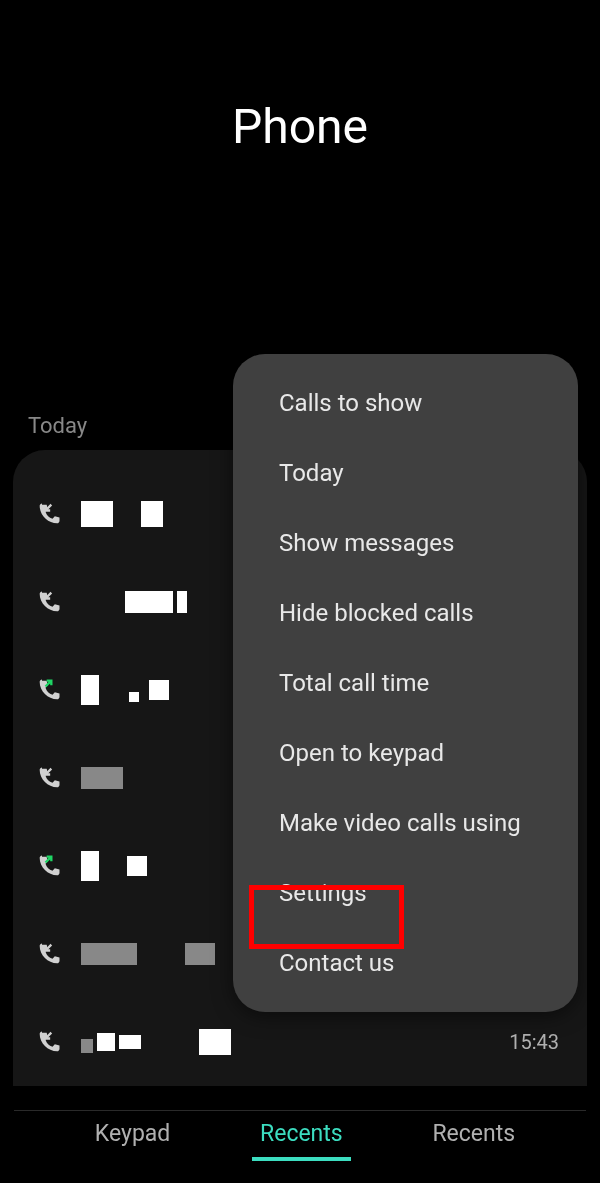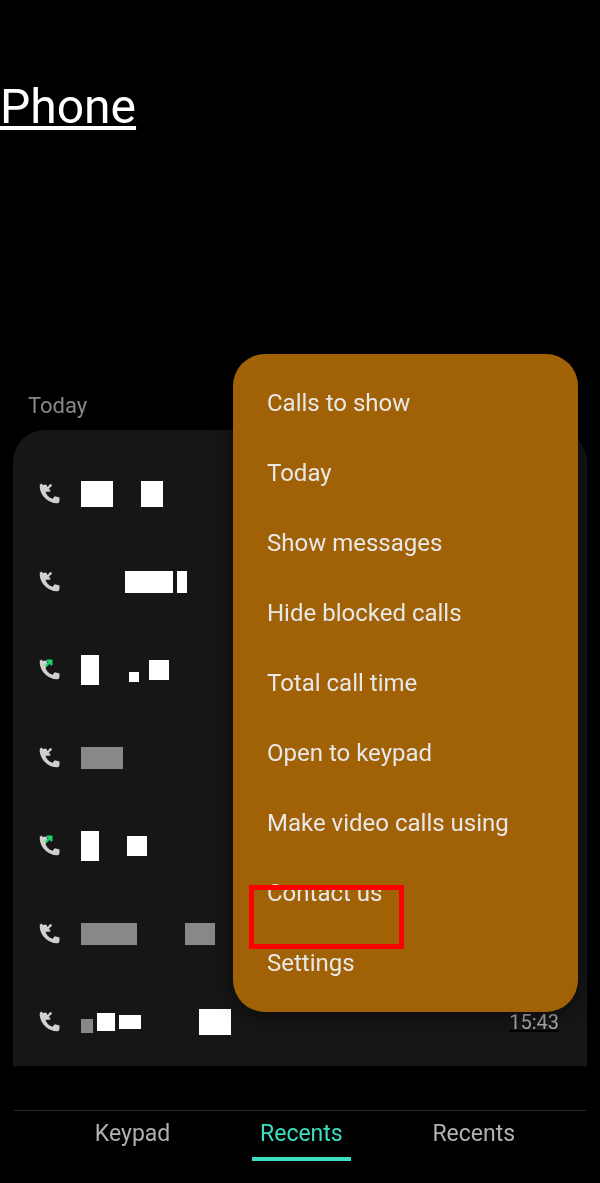--- a/index.html
+++ b/index.html
@@ -12,23 +12,22 @@
       height: 1183px;
       background: #000000;
       font-family: -apple-system, BlinkMacSystemFont, "Segoe UI", Roboto, sans-serif;
       position: relative;
       overflow: hidden;
     }
     .title {
       color: #ffffff;
       font-size: 48px;
       font-weight: 400;
-      text-align: left;
-      padding-top: 78px;
-      text-decoration: underline;
+      text-align: center;
+      padding-top: 98px;
     }
     .section-label {
       color: #888888;
       font-size: 22px;
       padding-left: 28px;
       margin-top: 258px;
     }
     .call-list {
       background: #161616;
       border-radius: 32px 32px 0 0;
@@ -49,44 +48,43 @@
     .call-icon svg {
       width: 100%;
       height: 100%;
     }
     .call-content {
       flex: 1;
       margin-left: 18px;
       display: flex;
       align-items: center;
       gap: 4px;
-      text-decoration: underline;
     }
     .redacted-block {
       background: #ffffff;
       display: inline-block;
     }
     .redacted-gray {
       background: #888888;
       display: inline-block;
     }
     .call-time {
       color: #b0b0b0;
       font-size: 20px;
       margin-left: auto;
       padding-right: 6px;
     }
     .context-menu {
       position: absolute;
       top: 354px;
       left: 233px;
       right: 22px;
-      background: #a16207;
+      background: #404040;
       border-radius: 32px;
-      padding: 14px 4px;
+      padding: 14px 16px;
       box-shadow: 0 4px 20px rgba(0,0,0,0.5);
     }
     .menu-item {
       color: #e8e8e8;
       font-size: 24px;
       padding: 21px 30px;
       cursor: pointer;
     }
     .highlight-box {
       position: absolute;
@@ -225,22 +223,22 @@
 </div>
 
 <div class="context-menu">
   <div class="menu-item">Calls to show</div>
   <div class="menu-item">Today</div>
   <div class="menu-item">Show messages</div>
   <div class="menu-item">Hide blocked calls</div>
   <div class="menu-item">Total call time</div>
   <div class="menu-item">Open to keypad</div>
   <div class="menu-item">Make video calls using</div>
+  <div class="menu-item">Settings</div>
   <div class="menu-item">Contact us</div>
-  <div class="menu-item">Settings</div>
 </div>
 
 <div class="highlight-box"></div>
 
 <div class="divider-bar"></div>
 
 <div class="bottom-nav">
   <div class="nav-item">Keypad</div>
   <div class="nav-item active">Recents</div>
   <div class="nav-item">Recents</div>

